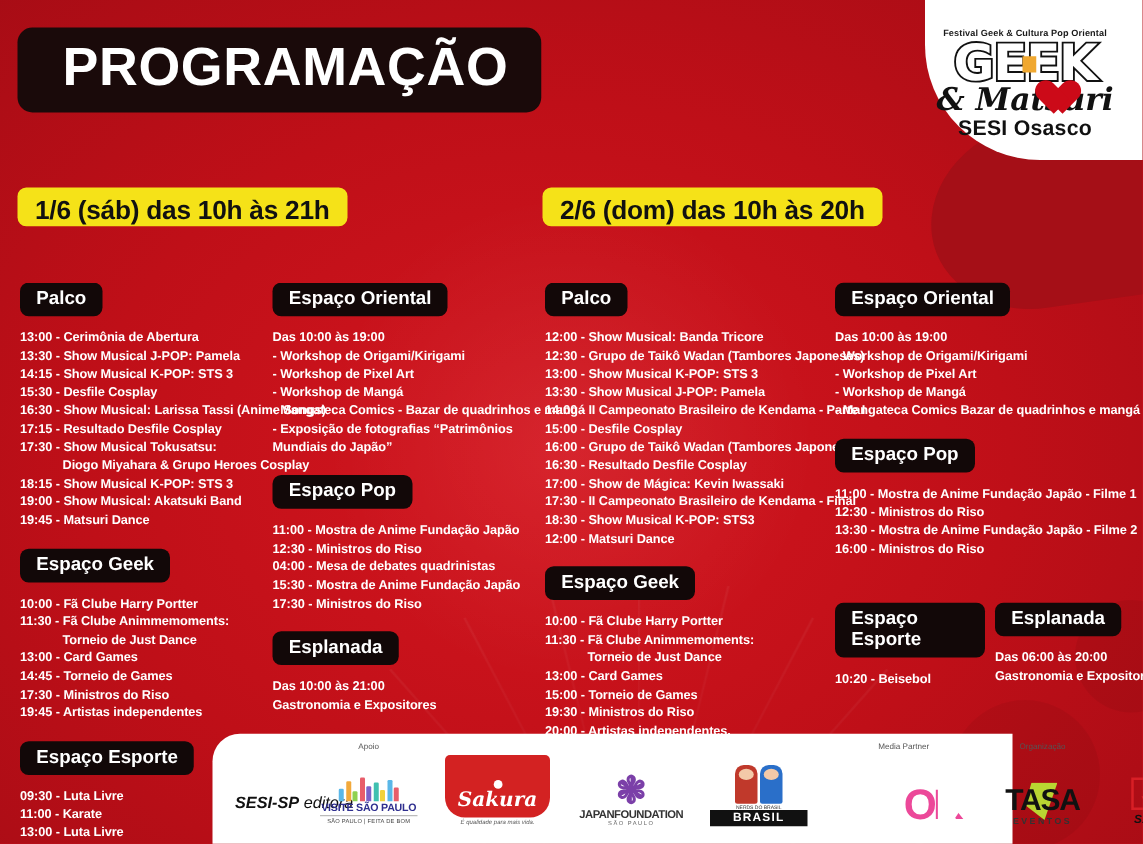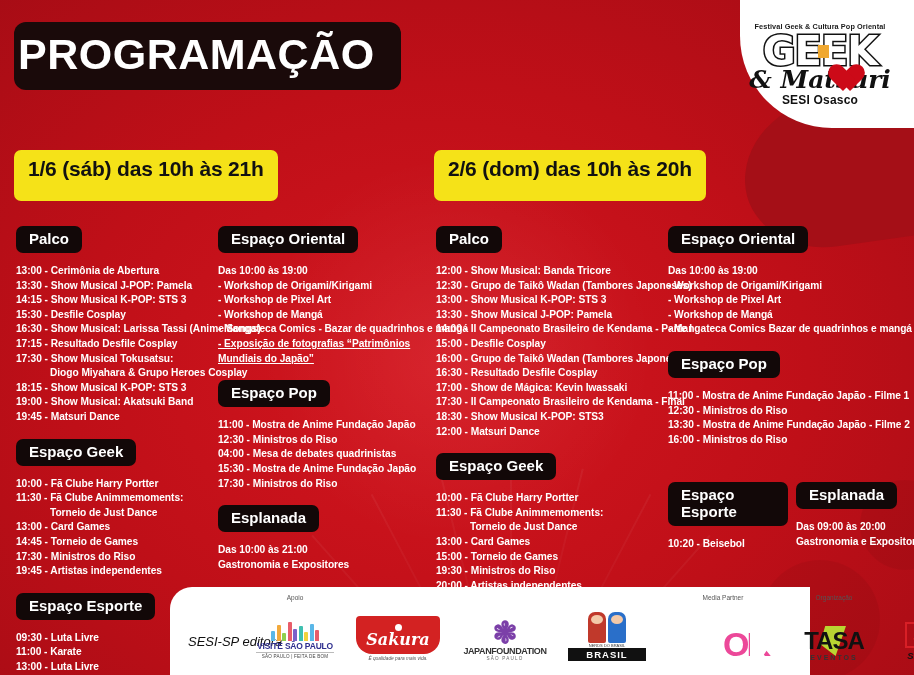--- a/index.html
+++ b/index.html
@@ -51,34 +51,34 @@
     content:""; position:absolute; top:4px; width:17px; height:26px;
     background:#cc0a18; border-radius:9px 9px 0 0;
   }
   .heart:before { left:17px; transform:rotate(45deg); transform-origin:0 100%; }
   .heart:after  { left:17px; transform:rotate(-45deg); transform-origin:100% 100%; }
   .heart-pix { position:absolute; right:48px; top:14px; width:11px; height:13px; background:#f0a830; }
   .logo-matsuri {
     font-family:"DejaVu Serif", serif; font-style:italic; font-weight:bold;
     font-size:25px; color:#111; line-height:24px; margin-top:-2px;
   }
-  .logo-sesi { font-size:12px; font-weight:bold; color:#111; margin-top:1px; letter-spacing:.2px; }
+  .logo-sesi { font-size:17px; font-weight:bold; color:#111; margin-top:1px; letter-spacing:.2px; }
 
   
   .title-pill {
     position:absolute; left:14px; top:22px;
     background:#1a0a0a; color:#fff;
-    border-radius:12px; padding:10px 26px 14px 4px;
+    border-radius:12px; padding:10px 26px 14px 36px;
   }
   .title-pill span { font-size:43px; font-weight:bold; letter-spacing:.5px; line-height:44px; display:block; }
 
   
   .day-pill {
     position:absolute; background:#f5e218; color:#111;
-    border-radius:7px; padding:7px 14px 20px 14px;
+    border-radius:7px; padding:7px 14px 0 14px;
     font-size:21px; font-weight:bold; letter-spacing:-.2px;
   }
   .day1 { left:14px; top:150px; }
   .day2 { left:434px; top:150px; }
 
   
   .sec-label {
     display:inline-block; background:#120808; color:#fff;
     border-radius:7px; padding:4px 13px 6px 13px;
     font-size:15px; font-weight:bold;
@@ -86,46 +86,46 @@
   .col { position:absolute; }
   .col-1 { left:16px;  top:226px; width:200px; }
   .col-2 { left:218px; top:226px; width:210px; }
   .col-3 { left:436px; top:226px; width:230px; }
   .col-4 { left:668px; top:226px; width:240px; }
 
   .block { margin-bottom:14px; }
   .block .items { margin-top:11px; }
   .item { font-size:10.2px; color:#fff; line-height:14.6px; white-space:nowrap; font-weight:bold; letter-spacing:-.05px; }
   .item.indent { padding-left:34px; }
-  .item.wrap { white-space:normal;text-decoration:underline; }
+  .item.wrap { white-space:normal; }
 
   
   .footer {
     position:absolute; left:170px; bottom:0; width:640px; height:88px;
     background:#fff; border-radius:22px 0 0 0;
   }
   .footer:after {
     content:""; position:absolute; right:-60px; top:0; width:120px; height:88px;
     background:#fff; border-radius:0 0 0 0;
     clip-path:polygon(0 0, 50% 0, 0 100%);
   }
   .footer-inner { position:absolute; inset:0; display:flex; align-items:flex-end; }
   .spon { position:absolute; text-align:center; }
   .spon-cap { font-size:6.5px; color:#555; margin-bottom:2px; }
   .sesisp { position:absolute; left:18px; bottom:26px; font-size:13px; font-style:italic; color:#111; }
-  .sesisp b { font-weight:normal; }
+  .sesisp b { font-weight:bold; }
 
   .s-visitesp { position:absolute; left:86px; bottom:16px; width:78px; text-align:center; }
   .vsp-title { font-size:8.5px; font-weight:bold; color:#2f2f8f; letter-spacing:-.2px; }
   .vsp-sub { font-size:4.6px; color:#444; letter-spacing:.2px; border-top:1px solid #bbb; padding-top:1px; margin-top:1px; }
   .vsp-city { height:22px; display:flex; align-items:flex-end; justify-content:center; gap:1.5px; }
   .vsp-city i { display:block; width:4px; border-radius:1px 1px 0 0; }
 
   .s-sakura { position:absolute; left:186px; bottom:14px; width:84px; text-align:center; }
-  .sak-badge { background:#d32222; color:#fff; border-radius:4px 4px 16px 16px; padding:8px 0 7px; }
+  .sak-badge { background:#d32222; color:#fff; border-radius:4px 4px 16px 16px; padding:20px 0 7px; }
   .sak-name { font-family:"DejaVu Serif", serif; font-style:italic; font-size:16px; font-weight:bold; line-height:15px; }
   .sak-sub { font-size:4.8px; color:#555; font-style:italic; margin-top:2px; }
   .sak-dot { width:7px; height:7px; border-radius:50%; background:#fff; margin:0 auto 1px; }
 
   .s-jf { position:absolute; left:290px; bottom:14px; width:90px; text-align:center; }
   .jf-mark { font-size:30px; color:#7b3fa8; line-height:26px; font-weight:bold; }
   .jf-title { font-size:9px; font-weight:bold; color:#333; letter-spacing:-.4px; }
   .jf-sub { font-size:4.6px; color:#666; letter-spacing:1.2px; }
 
   .s-brasil { position:absolute; left:398px; bottom:14px; width:78px; text-align:center; }
@@ -286,21 +286,21 @@
         </div></div>
     </div>
 
   <div class="col" style="left:668px;top:482px;width:120px;" id="br0">
       <div class="block"><div class="sec-label">Espaço Esporte</div><div class="items">
           <div class="item">10:20 - Beisebol</div>
         </div></div>
     </div>
   <div class="col" style="left:796px;top:482px;width:118px;" id="br1">
       <div class="block"><div class="sec-label">Esplanada</div><div class="items">
-          <div class="item">Das 09:00 às 20:00</div>
+          <div class="item">Das 06:00 às 20:00</div>
           <div class="item">Gastronomia e Expositores</div>
         </div></div>
     </div>
 
   <div class="footer">
     <div class="footer-inner">
 
       <div class="sesisp">
         <b>SESI-SP</b><span> editora</span>
       </div>

